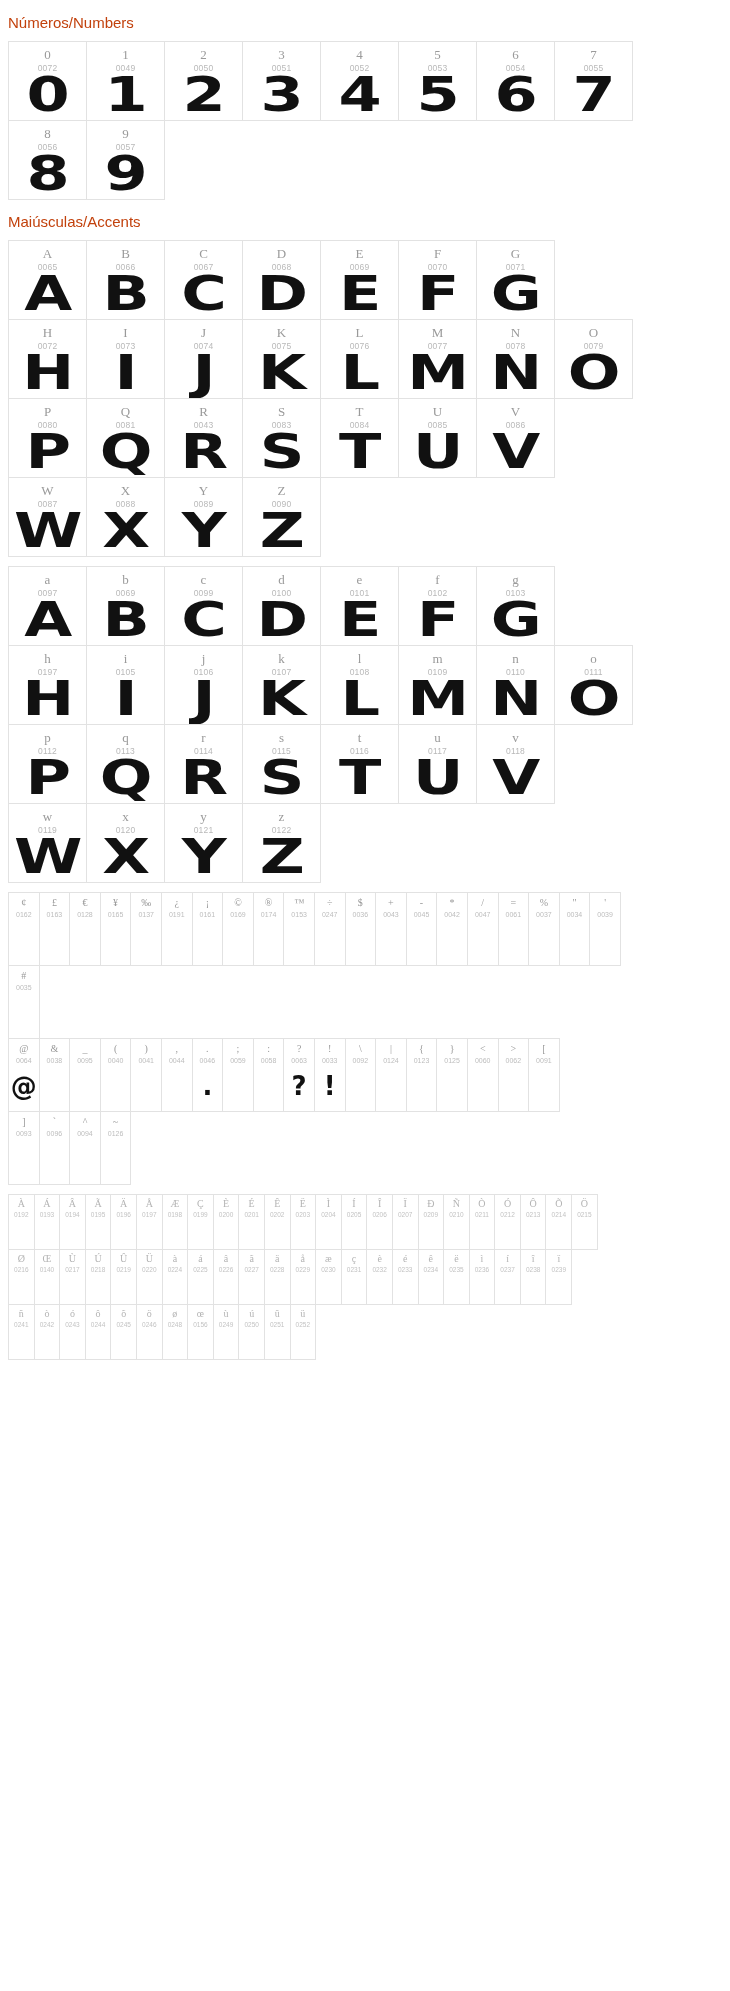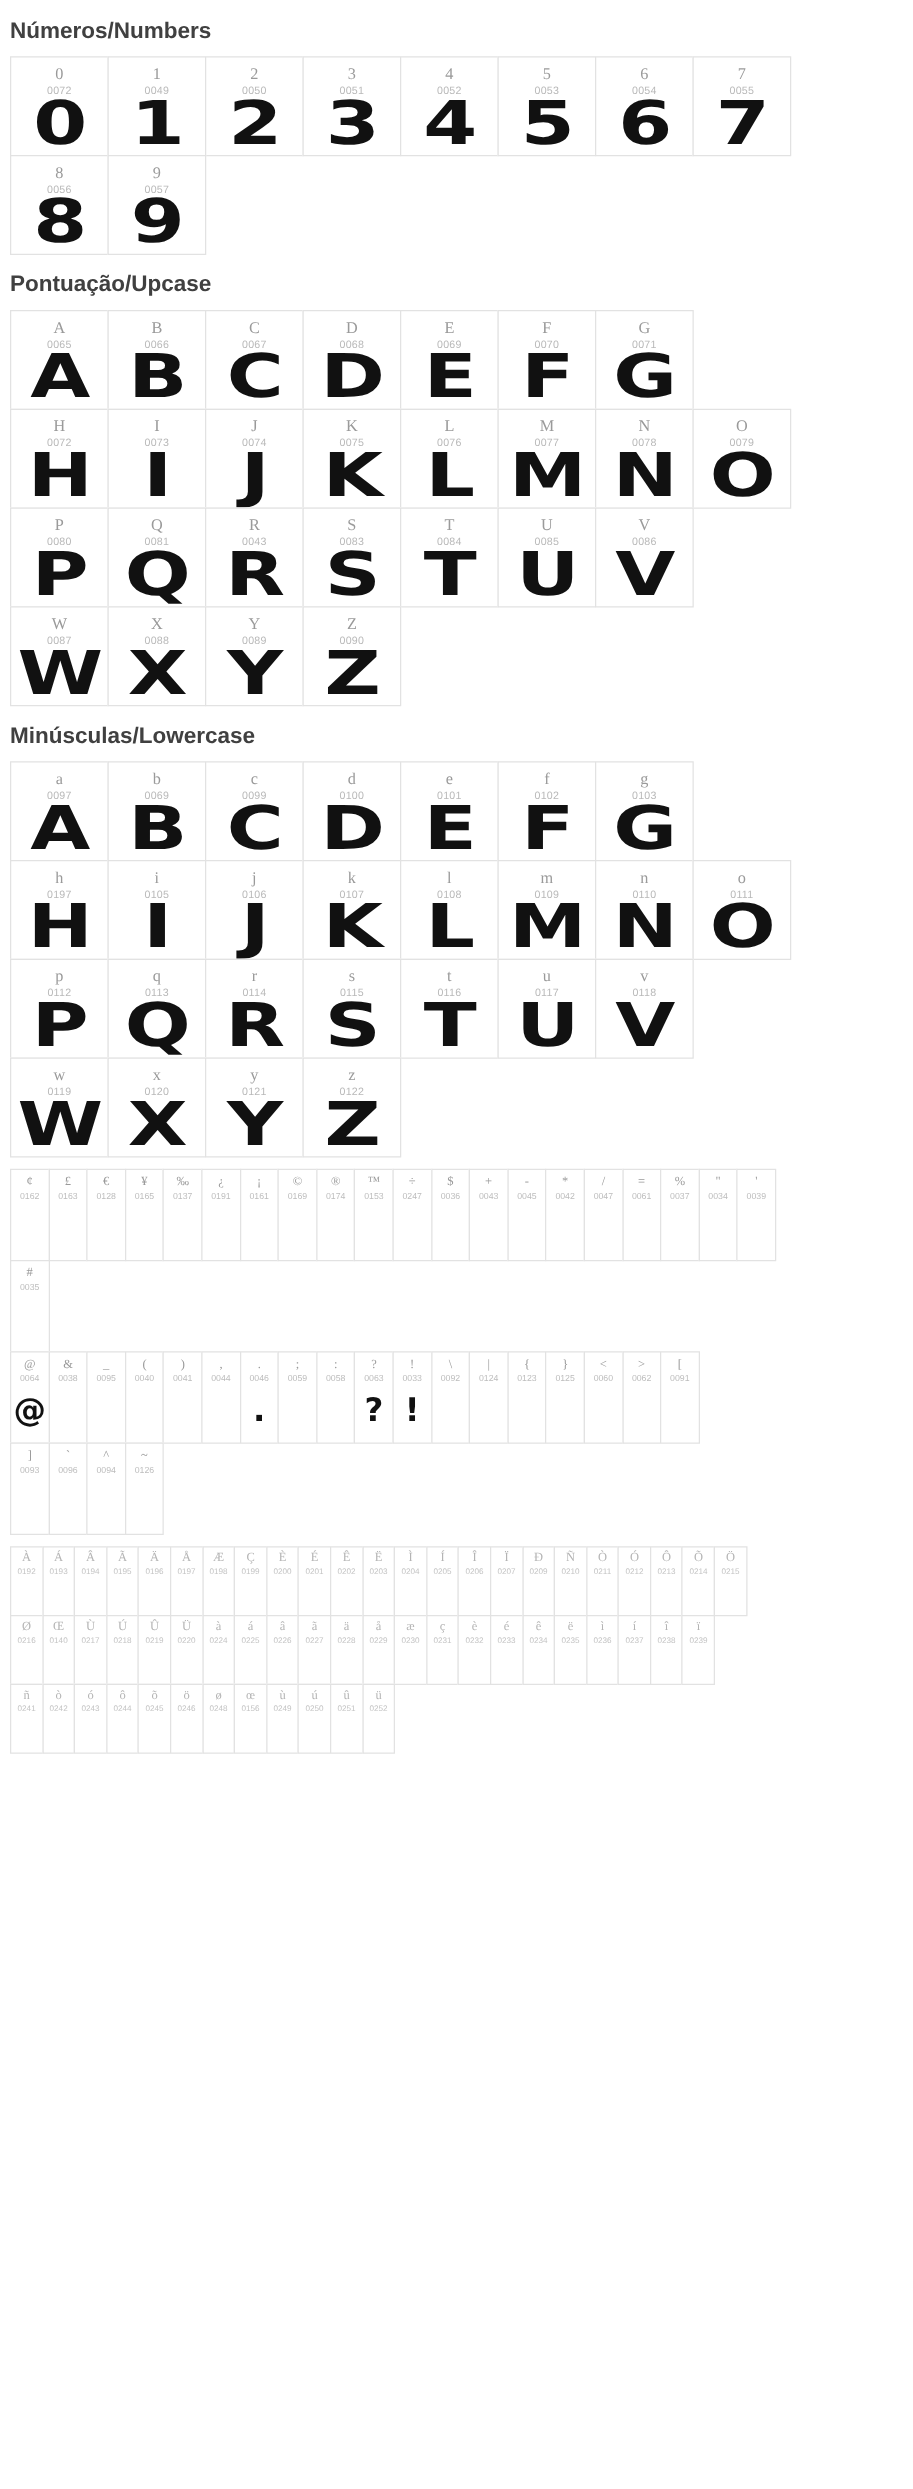--- a/index.html
+++ b/index.html
@@ -13,24 +13,24 @@
   }
   .page {
     width: 730px;
     padding: 0;
     box-sizing: border-box;
   }
   .section {
     margin: 0 0 10px 0;
   }
   .section-title {
-    font-size: 18px;
-    color: #404040;
+    font-size: 15px;
+    color: #c2410c;
     margin: 14px 0 10px 8px;
-    font-weight: bold;
+    font-weight: normal;
   }
   .grid {
     display: flex;
     flex-wrap: wrap;
     margin-left: 8px;
     width: 640px;
   }
   
   .cell {
     width: 79px;
@@ -213,21 +213,21 @@
             <div class="glyph blob">8</div>
           </div>
           <div class="cell">
             <div class="ch">9</div>
             <div class="code">0057</div>
             <div class="glyph blob">9</div>
           </div>
         </div>
       </div>
       <div class="section">
-        <div class="section-title">Pontuação/Upcase</div>
+        <div class="section-title">Maiúsculas/Accents</div>
         <div class="grid">
           <div class="cell">
             <div class="ch">A</div>
             <div class="code">0065</div>
             <div class="glyph blob">A</div>
           </div>
           <div class="cell">
             <div class="ch">B</div>
             <div class="code">0066</div>
             <div class="glyph blob">B</div>
@@ -354,21 +354,20 @@
             <div class="glyph blob">Y</div>
           </div>
           <div class="cell">
             <div class="ch">Z</div>
             <div class="code">0090</div>
             <div class="glyph blob">Z</div>
           </div>
         </div>
       </div>
       <div class="section">
-        <div class="section-title">Minúsculas/Lowercase</div>
         <div class="grid">
           <div class="cell">
             <div class="ch">a</div>
             <div class="code">0097</div>
             <div class="glyph blob">A</div>
           </div>
           <div class="cell">
             <div class="ch">b</div>
             <div class="code">0069</div>
             <div class="glyph blob">B</div>

